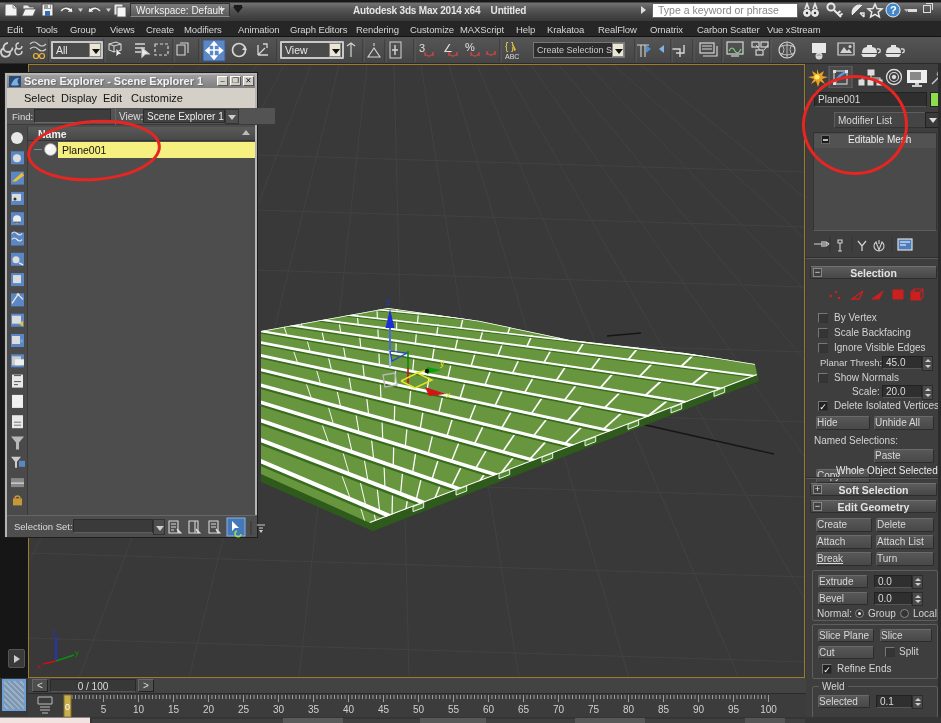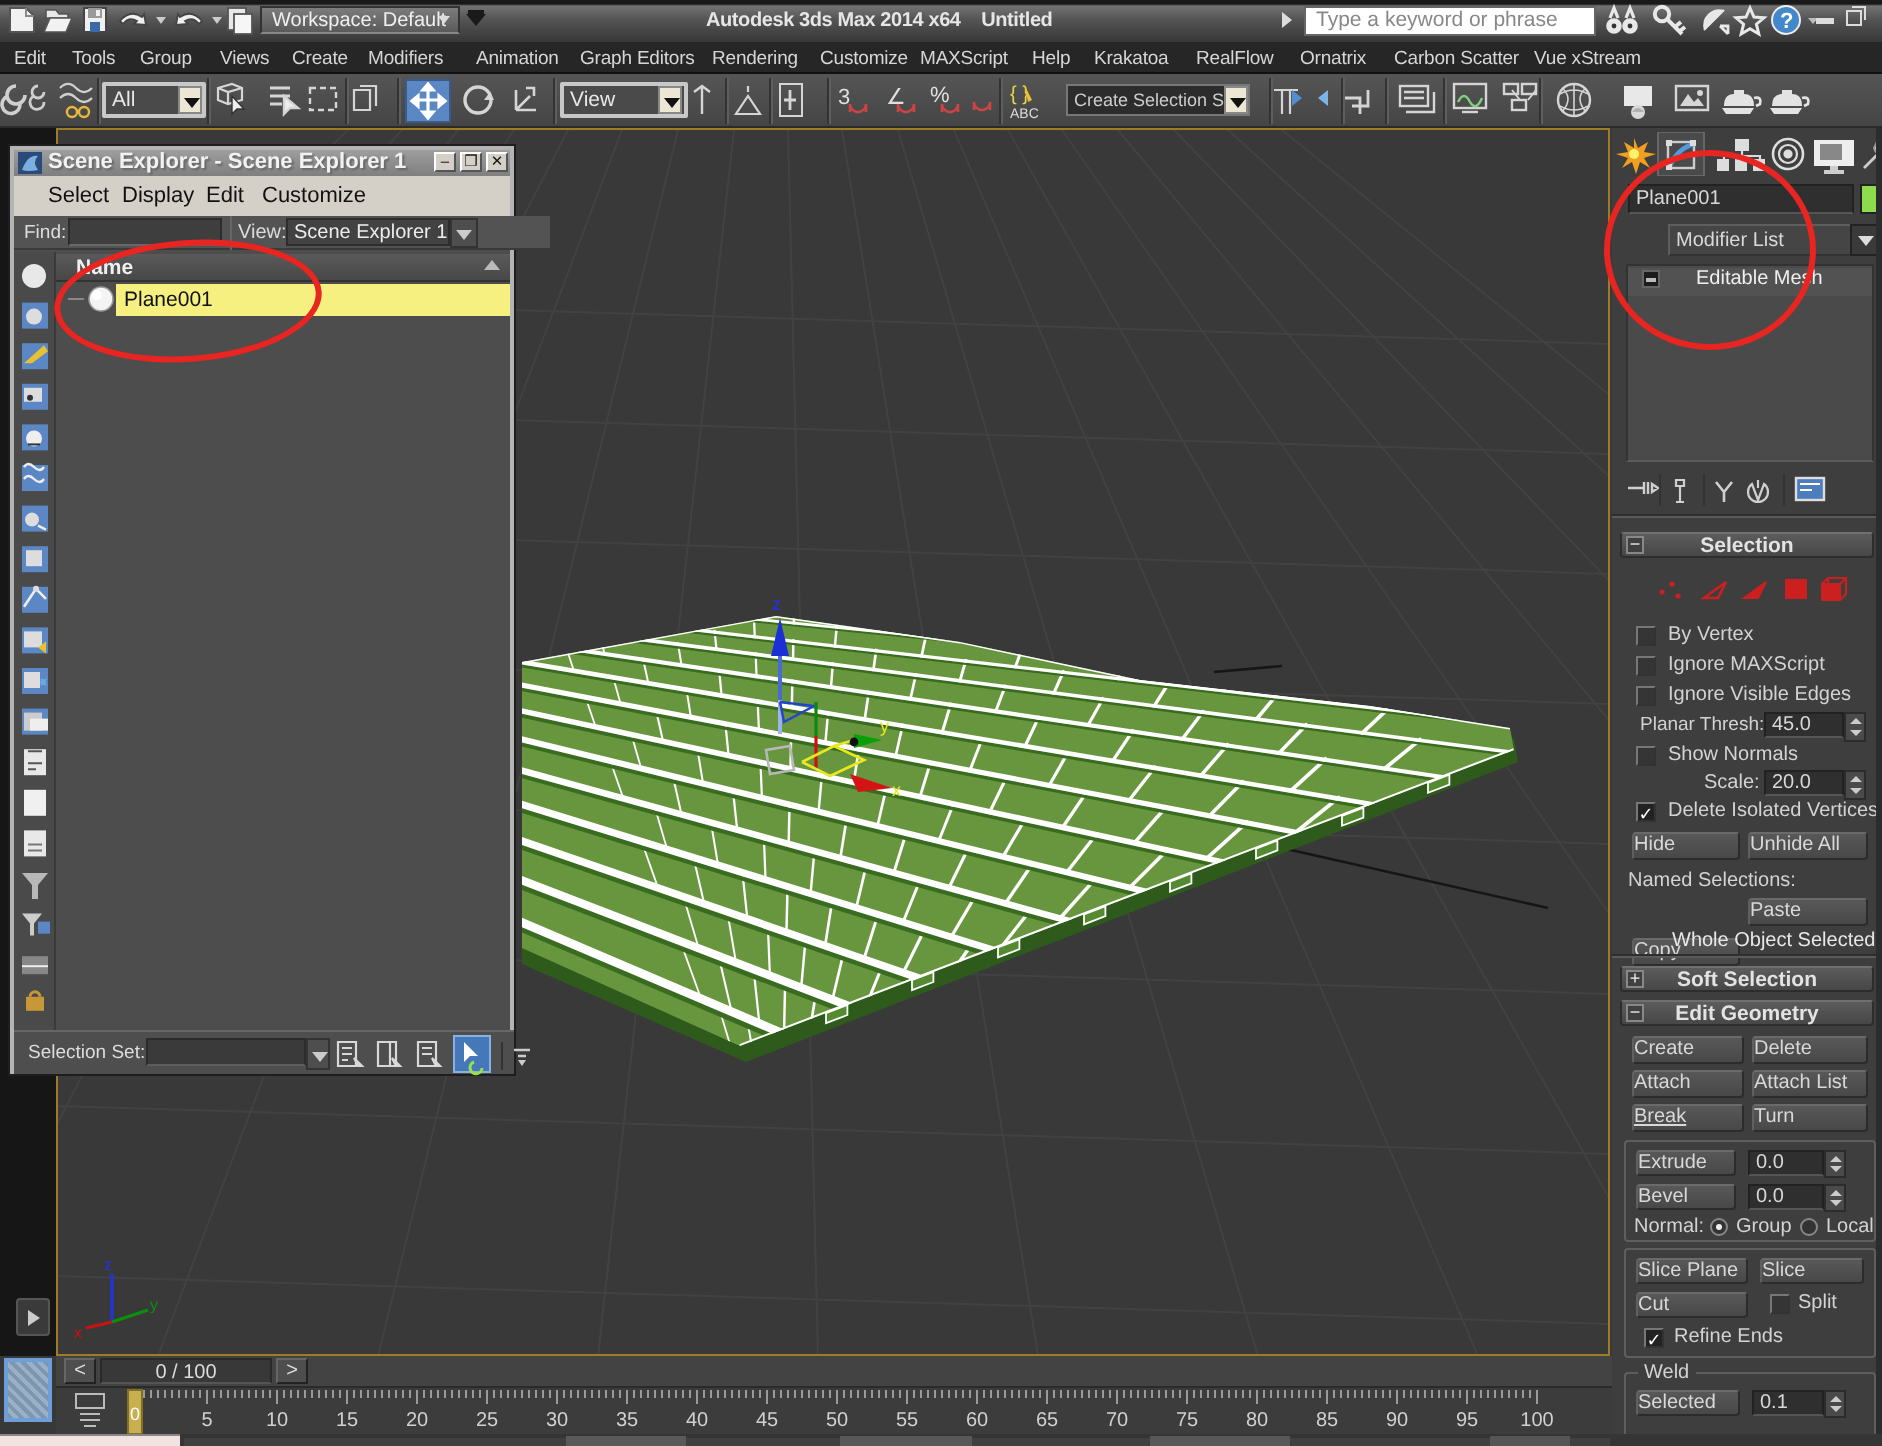--- a/index.html
+++ b/index.html
@@ -546,21 +546,21 @@
   <rect x="87" y="5" width="10" height="9"></rect>
   <g>
             <rect x="105" y="7" width="9" height="8"></rect>
             <path d="M105 7 l3 -3 l9 0 l0 8 l-3 3 M108 4 l0 8 M117 4 l-3 3" fill="none" stroke-width="1.1"></path>
           </g>
  </g>
 </svg>
 <span class="cb" style="left:12px;top:249px"></span>
       <span class="lbl" style="left:28px;top:248px">By Vertex</span>
 <span class="cb" style="left:12px;top:264px"></span>
-      <span class="lbl" style="left:28px;top:263px">Ignore MAXScript</span>
+      <span class="lbl" style="left:28px;top:263px">Scale Backfacing</span>
 <span class="cb" style="left:12px;top:279px"></span>
       <span class="lbl" style="left:28px;top:278px">Ignore Visible Edges</span>
 <span class="lbl" style="left:14px;top:293px;font-size:9.5px;">Planar Thresh:</span>
       <span class="fld" style="left:76px;top:292px;width:40px;height:13px;">45.0</span>
       <span class="spin" style="left:116px;top:292px;height:15px;"></span>
 <span class="cb" style="left:12px;top:309px"></span>
       <span class="lbl" style="left:28px;top:308px">Show Normals</span>
 <span class="lbl" style="left:46px;top:322px">Scale:</span>
       <span class="fld" style="left:76px;top:321px;width:40px;height:13px;">20.0</span>
       <span class="spin" style="left:116px;top:321px;height:15px;"></span>

